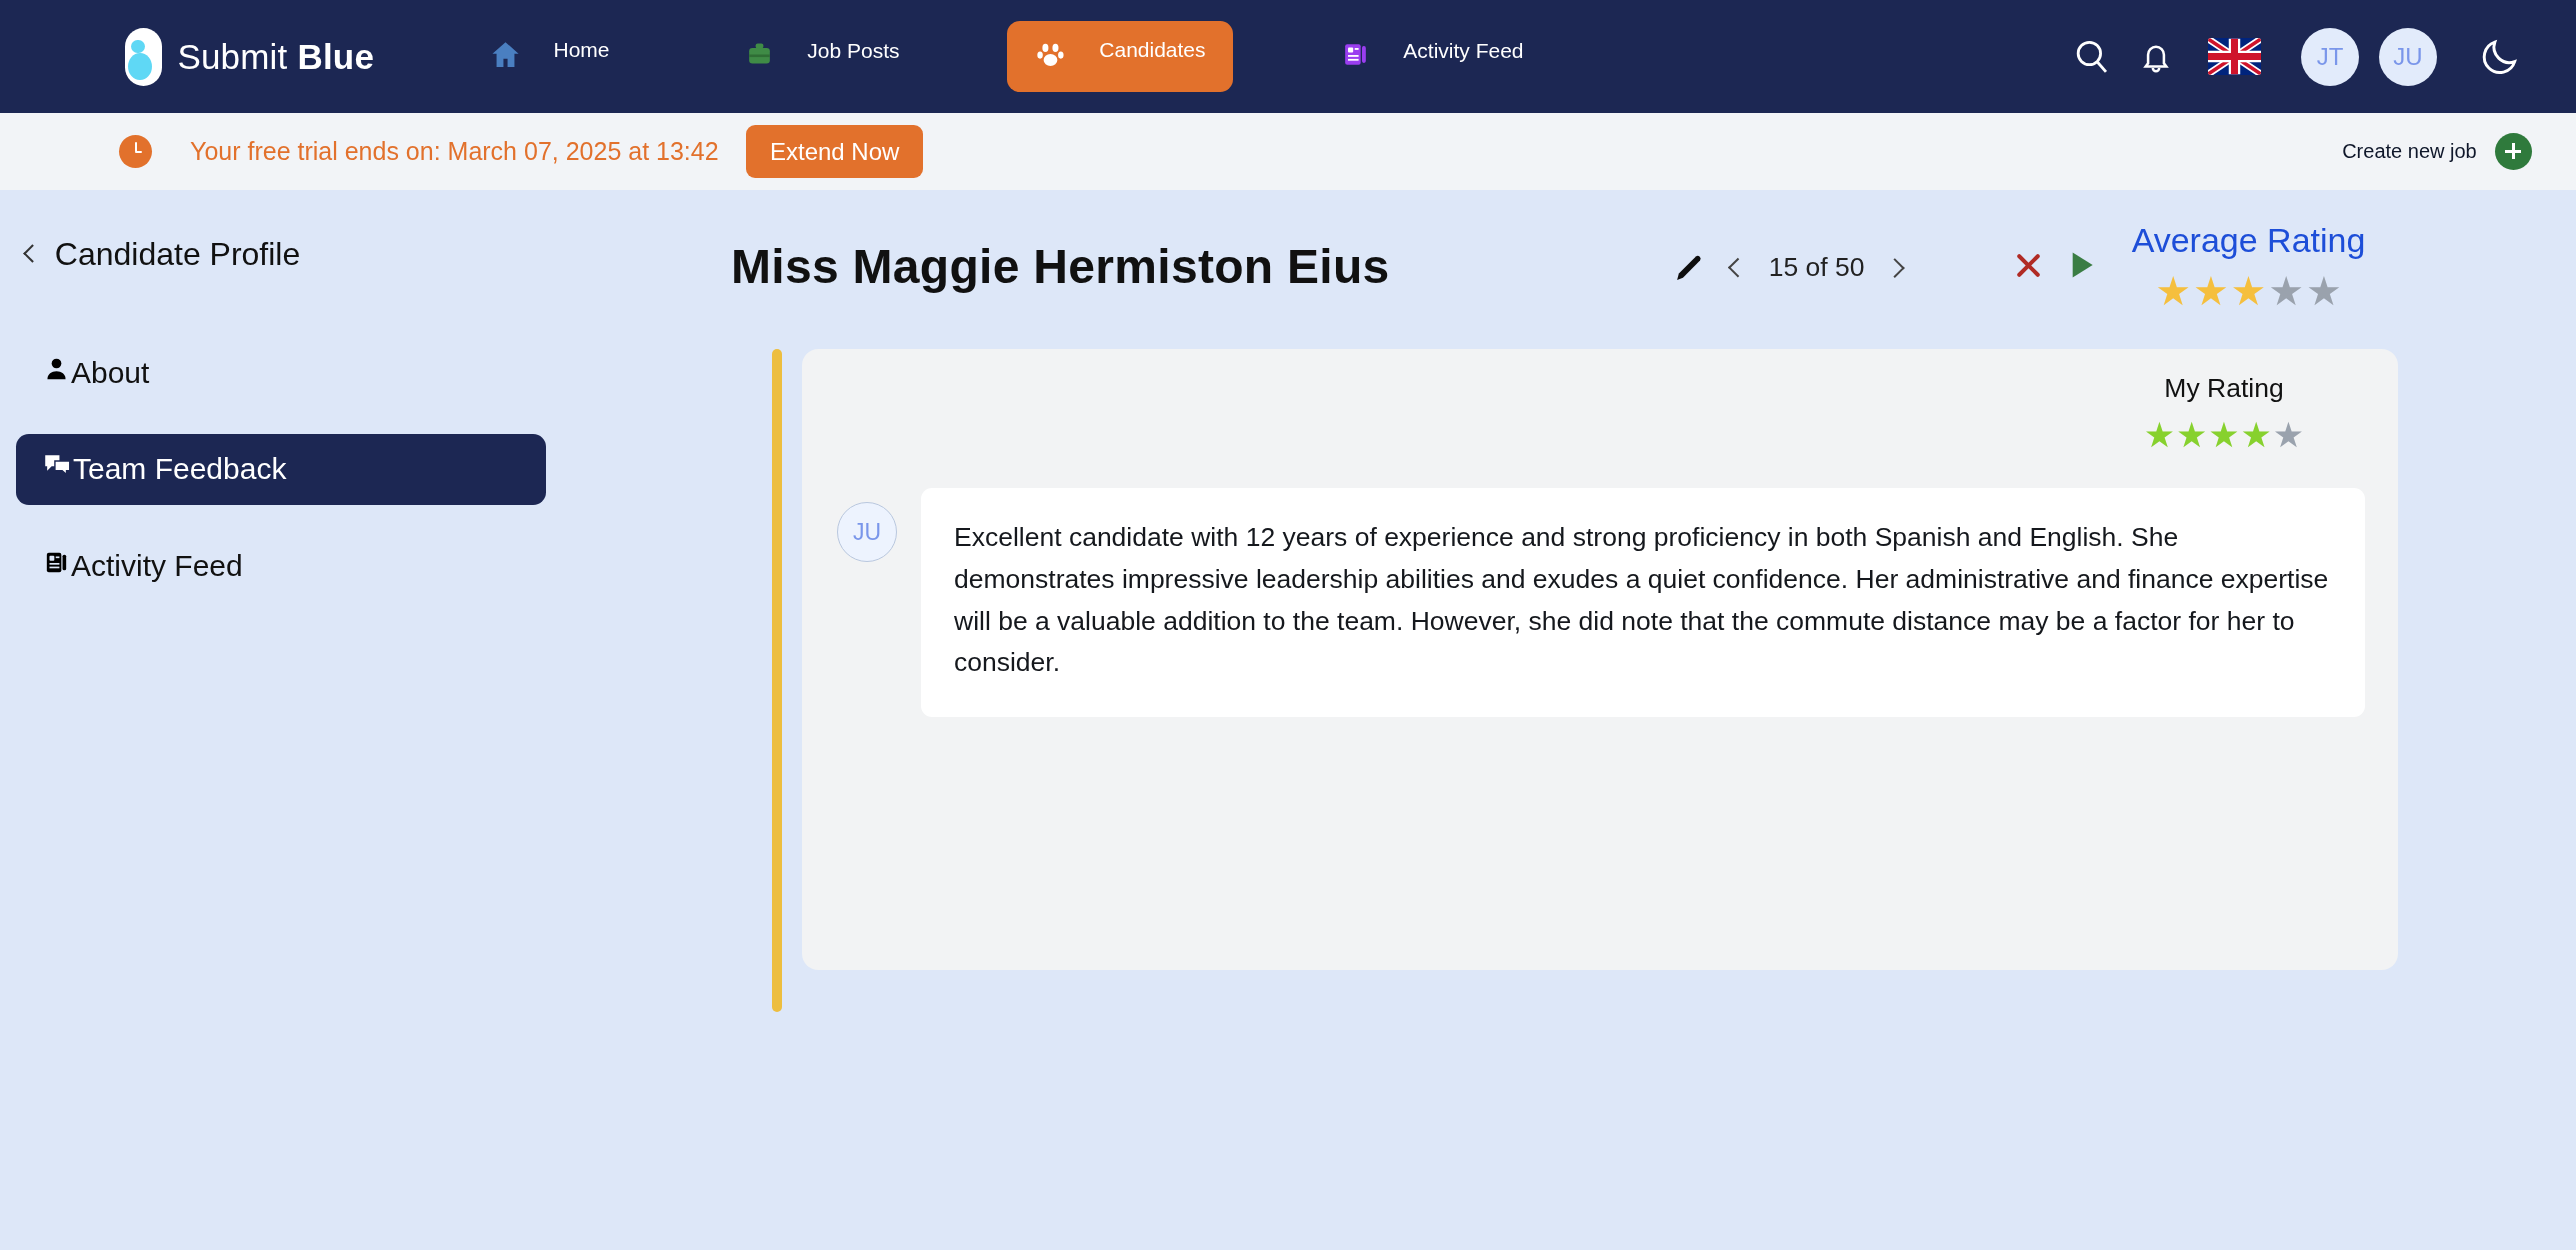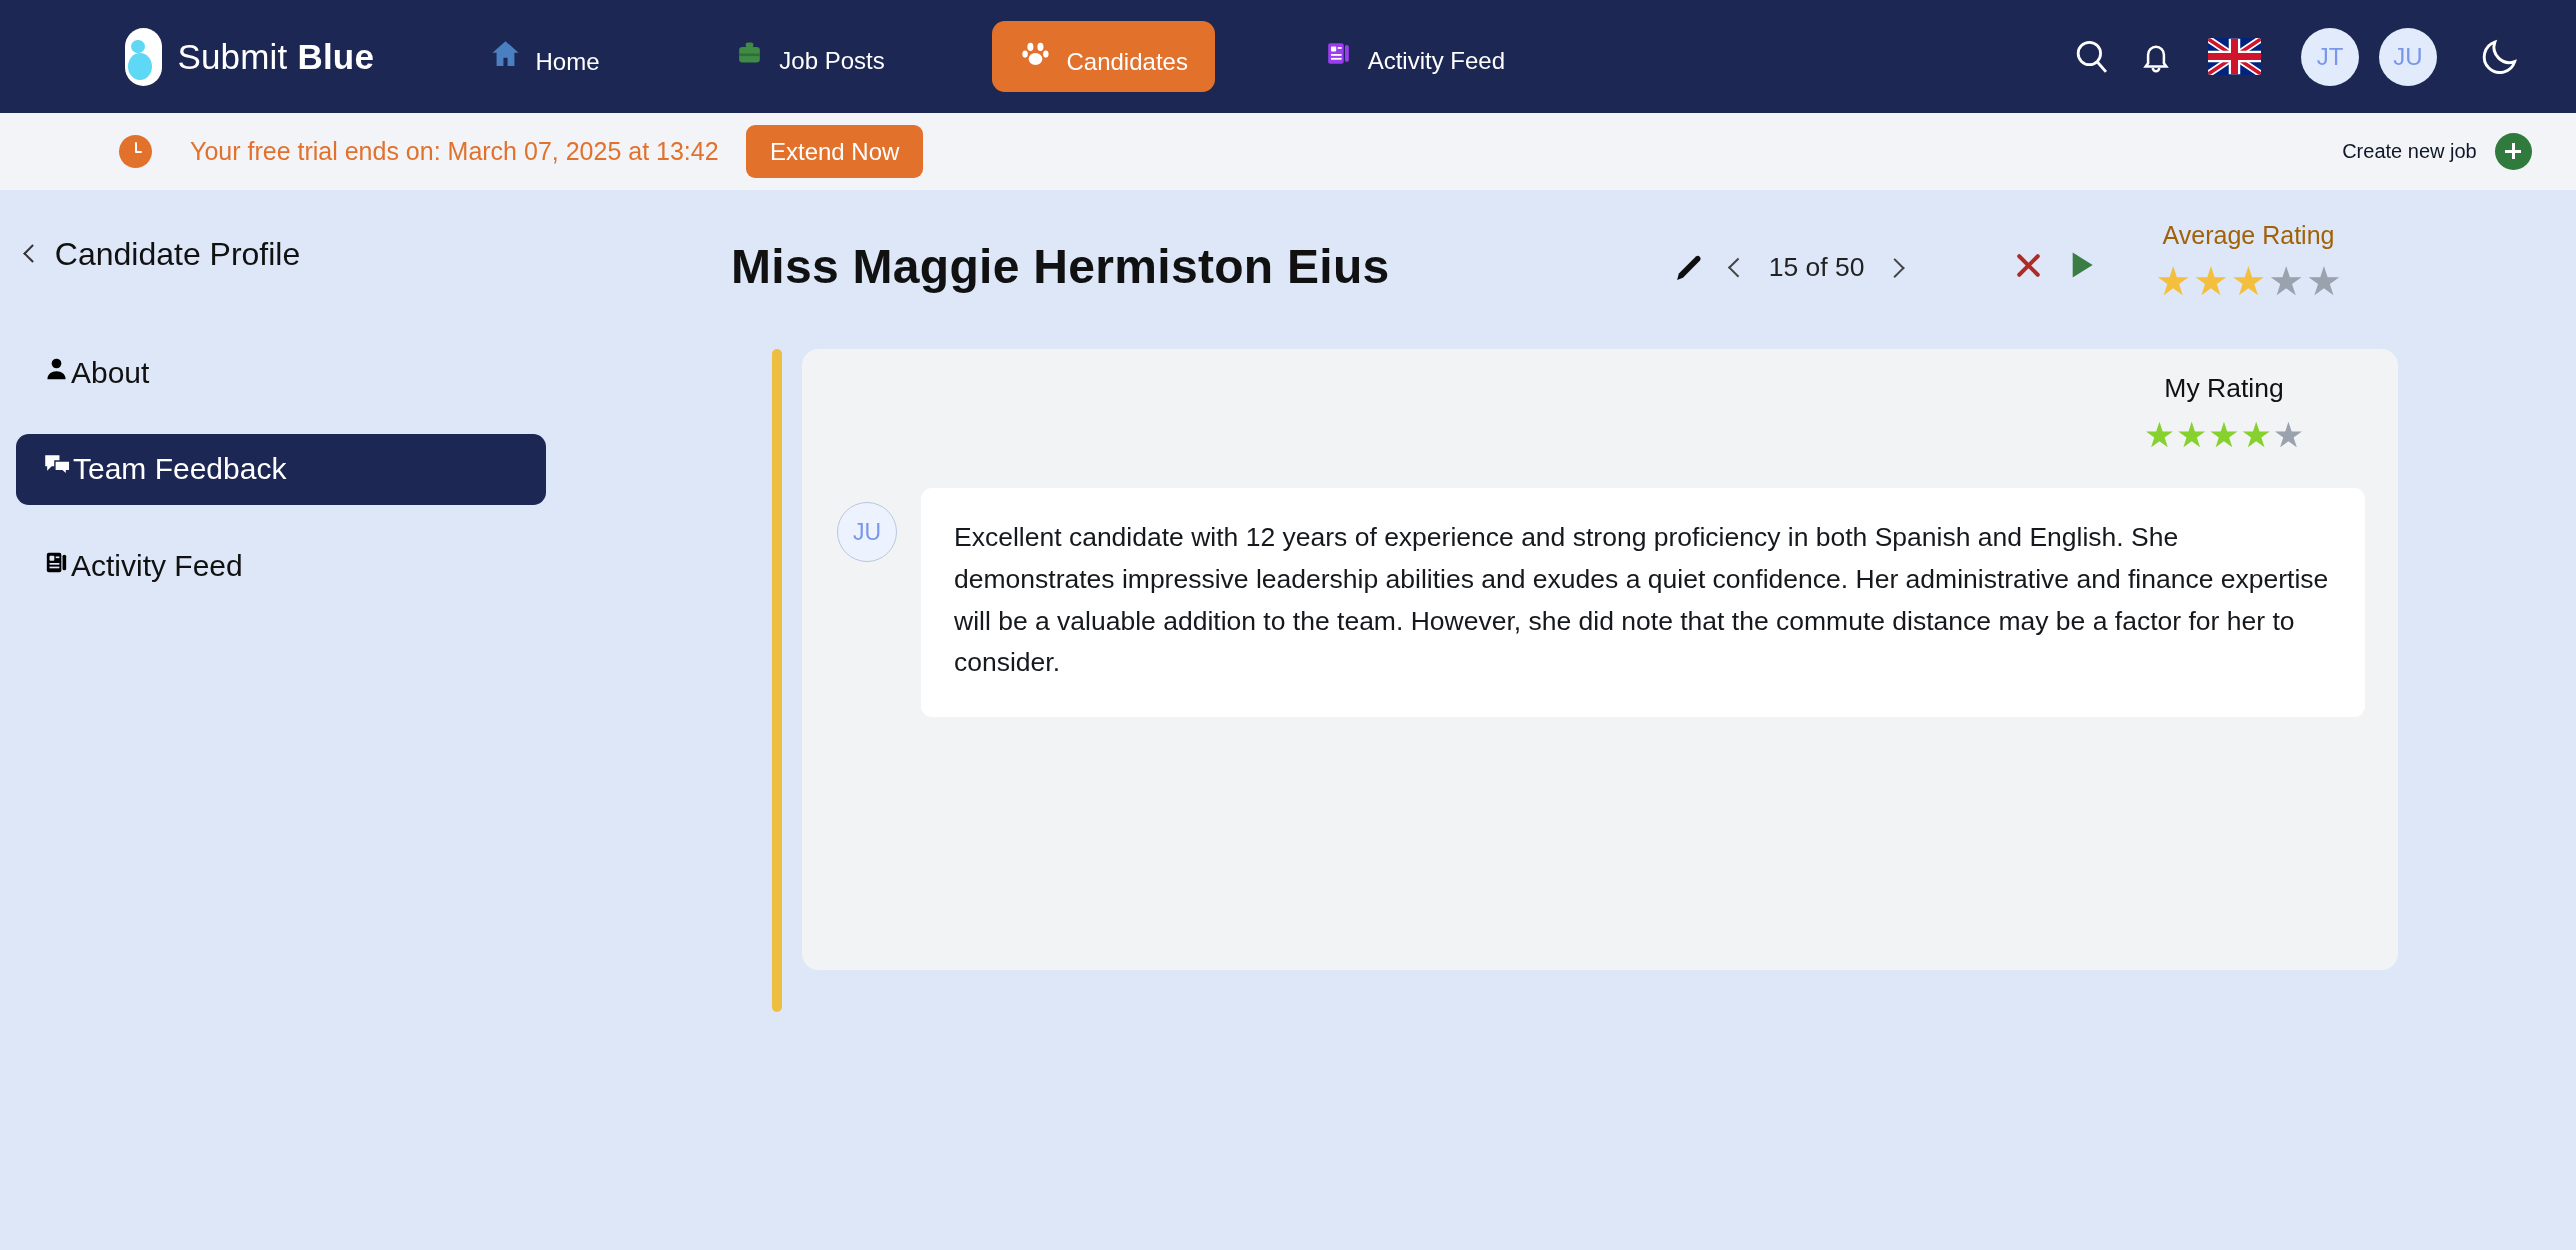--- a/index.html
+++ b/index.html
@@ -35,23 +35,23 @@
     position: absolute; left: 9.1px; top: 25.6px;
     width: 24px; height: 27.4px; border-radius: 50%;
     background: #5fd8f5;
   }
   .brand-text { color: #ffffff; font-size: 35px; letter-spacing: 0.2px; }
   .brand-text b { font-weight: 700; }
   .brand-text span.light { font-weight: 400; }
 
   .nav-items { display: flex; align-items: center; margin-left: 87px; gap: 0; }
   .nav-item {
-    display: flex; align-items: flex-end; gap: 14px;
+    display: flex; align-items: flex-start; gap: 32px;
     padding: 16.4px 27.4px; border-radius: 12.8px;
-    color: #ffffff; font-size: 24px; cursor: pointer;
+    color: #ffffff; font-size: 21px; cursor: pointer;
     white-space: nowrap;
   }
   .nav-item.active { background: #e2712c; }
   .nav-gap { width: 80px; }
 
   .nav-right { display: flex; align-items: center; gap: 0; margin-left: auto; }
   .icon-btn {
     width: 64px; height: 64px;
     display: flex; align-items: center; justify-content: center;
     cursor: pointer;
@@ -150,21 +150,21 @@
     width: 13.7px; height: 13.7px; border-top: 2.7px solid #444; border-right: 2.7px solid #444;
     cursor: pointer;
   }
   .chev.l { transform: rotate(-135deg); }
   .chev.r { transform: rotate(45deg); }
   .pager-label { font-size: 26.5px; color: #222; }
   .xbtn { position: absolute; left: 1279px; top: 57px; cursor: pointer; }
   .playbtn { position: absolute; left: 1330px; top: 55px; cursor: pointer; }
 
   .avg-wrap { position: absolute; left: 1362px; top: 31px; width: 311px; text-align: center; }
-  .avg-label { font-size: 25px; color: #a16207; }
+  .avg-label { font-size: 34px; color: #1d4ed8; }
   .stars { margin-top: 11px; display: flex; justify-content: center; gap: 1.8px; }
   .star { font-size: 40px; line-height: 1; }
   .star.gold { color: #f5bf3e; }
   .star.gray { color: #9aa2ad; }
   .star.green { color: #87d12e; }
 
   
   .rail {
     position: absolute; left: 41px; top: 12.8px;
     width: 10px; height: 663px; border-radius: 5.5px; background: #edbe3f;

